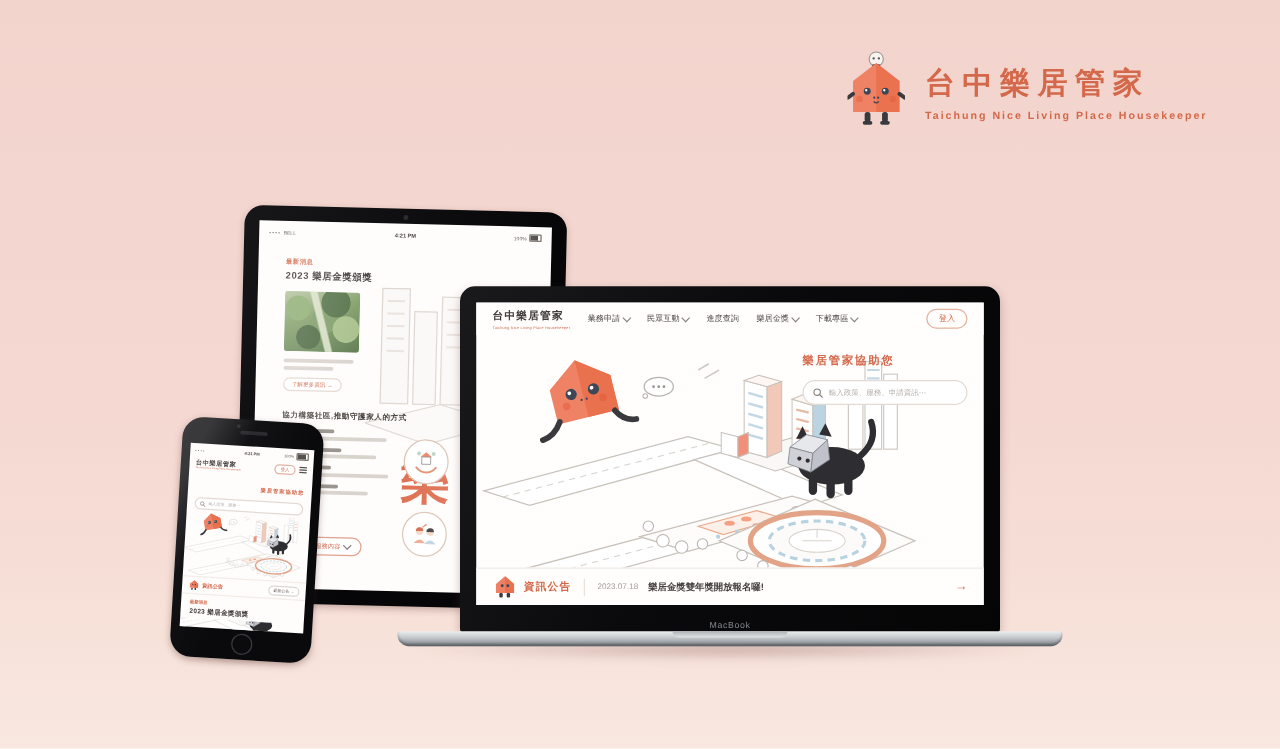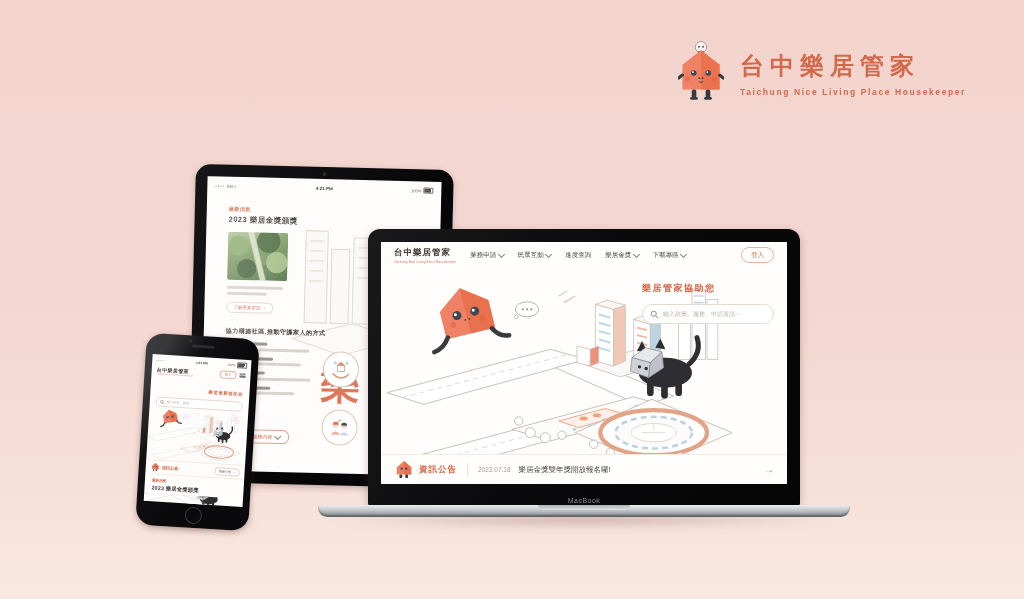--- a/index.html
+++ b/index.html
@@ -74,21 +74,21 @@
   .lt-login{margin-left:auto;border:1px solid #e3b3a0;border-radius:8px;padding:2.5px 9px;font-size:6.5px;color:#d4684a;background:#fffefd;white-space:nowrap;}
   .lt-hero{left:0;top:24px;width:362px;height:200px;position:absolute;}
   .lt-assist{right:13px;top:40px;width:132px;position:absolute;text-align:left;}
   .lt-assist .t{font-size:9px;font-weight:700;color:#d4684a;letter-spacing:1.5px;white-space:nowrap;}
   .searchbox{margin-top:9px;height:18px;border:1px solid #e4dad4;border-radius:10px;background:#fff;display:flex;align-items:center;gap:4px;padding:0 7px;}
   .searchbox .ph{font-size:6px;color:#b8b1ab;white-space:nowrap;overflow:hidden;}
   .lt-bar{left:0;right:0;bottom:0;height:29px;background:#fffefd;border-top:1px solid #f1e9e4;display:flex;align-items:center;padding:0 13px;z-index:4;position:absolute;}
   .lt-bar .lbl{font-size:8.5px;font-weight:700;color:#d4684a;letter-spacing:1px;margin-left:5px;white-space:nowrap;}
   .vdiv{width:1px;height:14px;background:#e8e1dc;margin:0 10px;}
   .lt-bar .date{font-size:6.5px;color:#a49c96;white-space:nowrap;}
-  .lt-bar .txt{font-size:7.5px;font-weight:400;color:#474240;margin-left:8px;white-space:nowrap;}
+  .lt-bar .txt{font-size:7.5px;font-weight:700;color:#474240;margin-left:8px;white-space:nowrap;}
   .lt-bar .arrow{margin-left:auto;font-size:10px;color:#d4684a;}
   
   .phone{left:141px;top:336px;width:113px;height:192px;border-radius:17px;background:linear-gradient(115deg,#1c1c1f,#0a0a0c 55%);
     transform:rotate(3.5deg);box-shadow:0 2px 6px rgba(80,42,38,.35);z-index:6;}
   .ph-speaker{left:50%;top:9px;width:22px;height:3px;margin-left:-11px;border-radius:2px;background:#2c2c30;}
   .ph-cam{left:50%;top:4px;width:3px;height:3px;margin-left:-14px;border-radius:50%;background:#2c2c30;}
   .ph-home{left:50%;bottom:4px;width:15px;height:15px;margin-left:-7.5px;border-radius:50%;border:1.5px solid #3a3a3e;background:#0b0b0d;}
   .phone-screen{left:7px;top:21px;width:99px;height:147px;background:#fffdfc;overflow:hidden;position:absolute;}
   .ph-status{position:relative;display:flex;align-items:center;height:7px;padding:2px 4px 0 4px;font-size:3px;color:#5a5550;}
   .ph-time{position:absolute;left:0;right:0;text-align:center;font-size:3.2px;font-weight:700;color:#44403d;}

